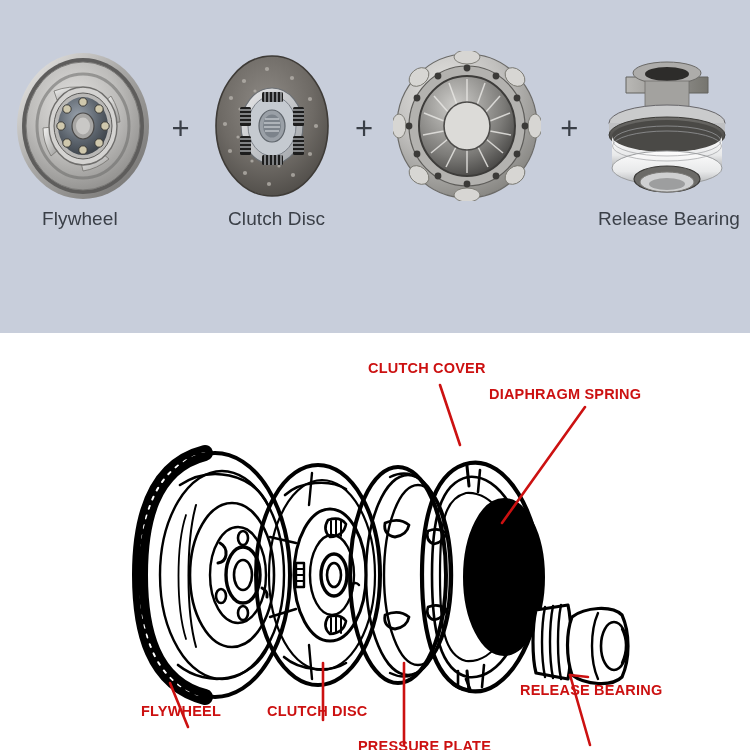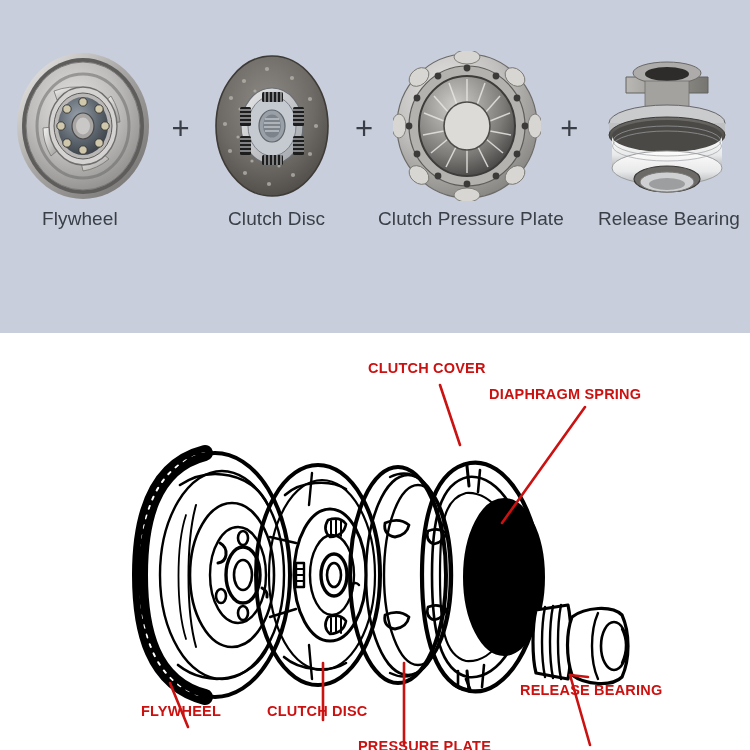--- a/index.html
+++ b/index.html
@@ -356,21 +356,20 @@
           <ellipse cx="69" cy="131" rx="27" ry="10" fill="#cfd0d1" stroke="#7b7a77" stroke-width="1"></ellipse>
           <ellipse cx="69" cy="133" rx="18" ry="6" fill="#9d9e9f"></ellipse>
         </svg>
       </div>
 
     </div>
 
     <div class="labels-row">
       <span class="part-label" style="left:42px">Flywheel</span>
       <span class="part-label" style="left:228px">Clutch Disc</span>
-      <span class="part-label" style="left:378px">Clutch Pressure Plate</span>
       <span class="part-label" style="left:598px">Release Bearing</span>
     </div>
 
   </div>
 
   <div class="bottom-panel">
     <svg class="diagram-svg" width="750" height="417" viewBox="0 0 750 417">
 
       <g fill="none" stroke="#000000" stroke-width="3.2" stroke-linecap="round" stroke-linejoin="round">
 

